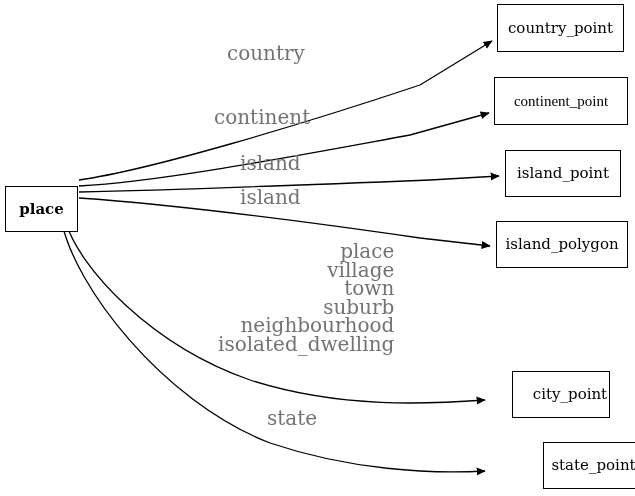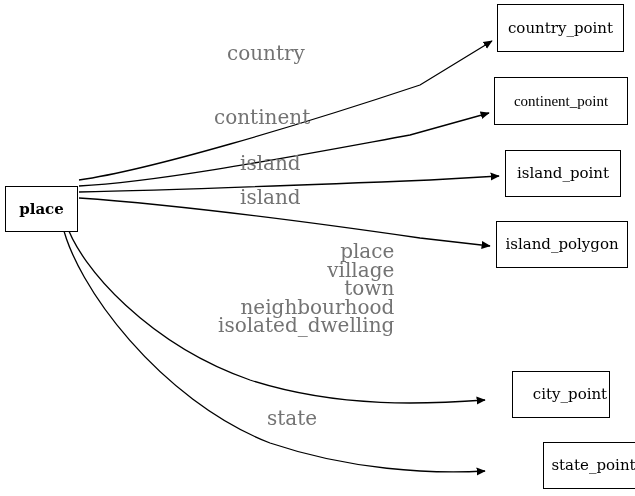--- a/index.html
+++ b/index.html
@@ -95,17 +95,17 @@
       </div>
       <div class="node-box" style="left: 511px; top: 442px; width: 101px; height: 47px; margin-left: 32px;">
         <span>state_point</span>
       </div>
     </div>
   <div id="edge-label-layer">
       <div class="edge-label" style="left: 227px; top: 45px;"><div>country</div></div>
       <div class="edge-label" style="left: 214px; top: 109px;"><div>continent</div></div>
       <div class="edge-label" style="left: 240px; top: 155px;"><div>island</div></div>
       <div class="edge-label" style="left: 240px; top: 189px;"><div>island</div></div>
-      <div class="edge-label multi" style="left: 218px; top: 242px;"><div>place</div><div>village</div><div>town</div><div>neighbourhood</div><div>isolated_dwelling</div></div>
+      <div class="edge-label multi" style="left: 218px; top: 242px;"><div>place</div><div>village</div><div>town</div><div>suburb</div><div>neighbourhood</div><div>isolated_dwelling</div></div>
       <div class="edge-label" style="left: 267px; top: 410px;"><div>state</div></div>
     </div>
 
 </div>
 
 </body></html>

